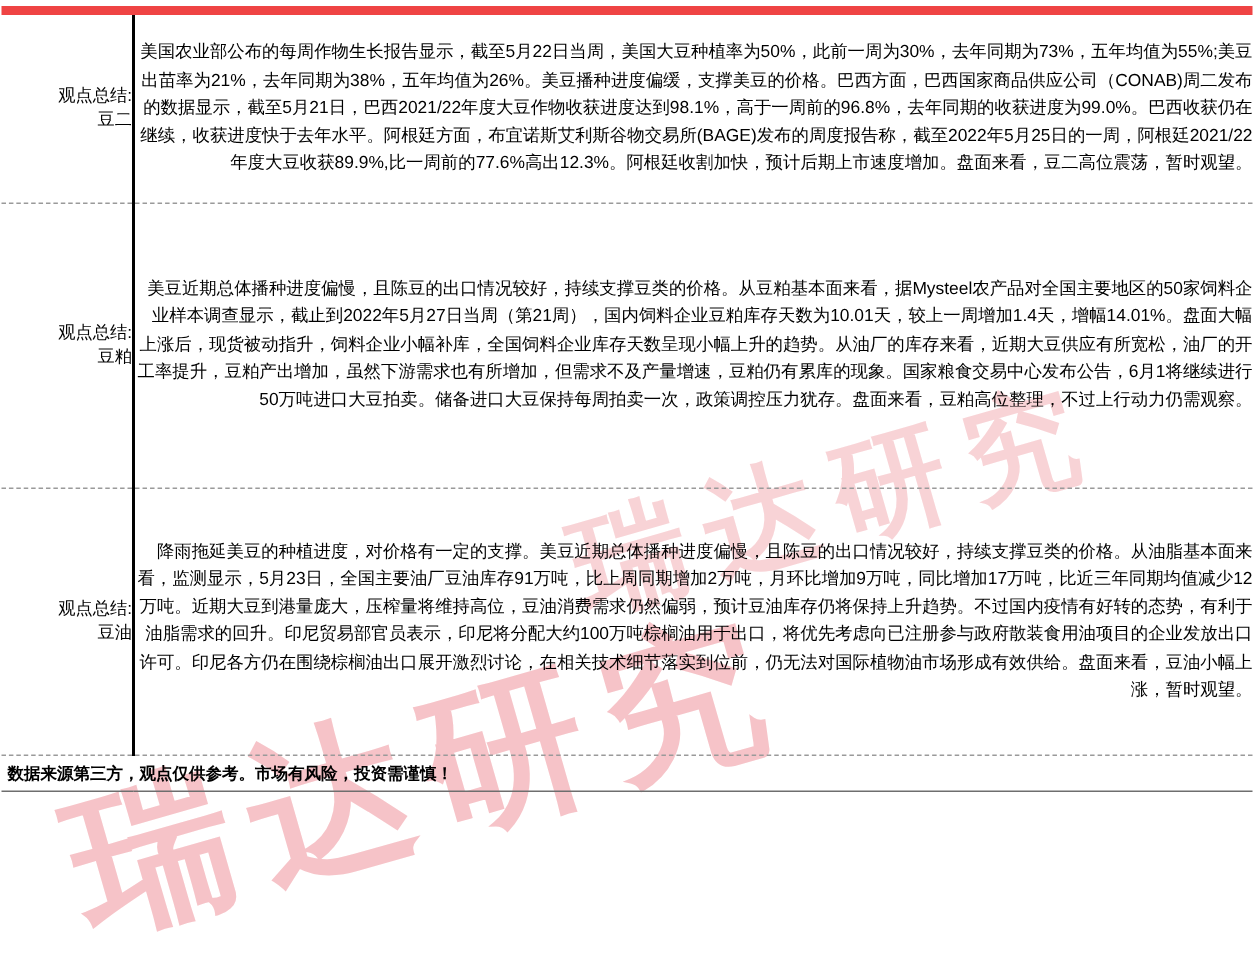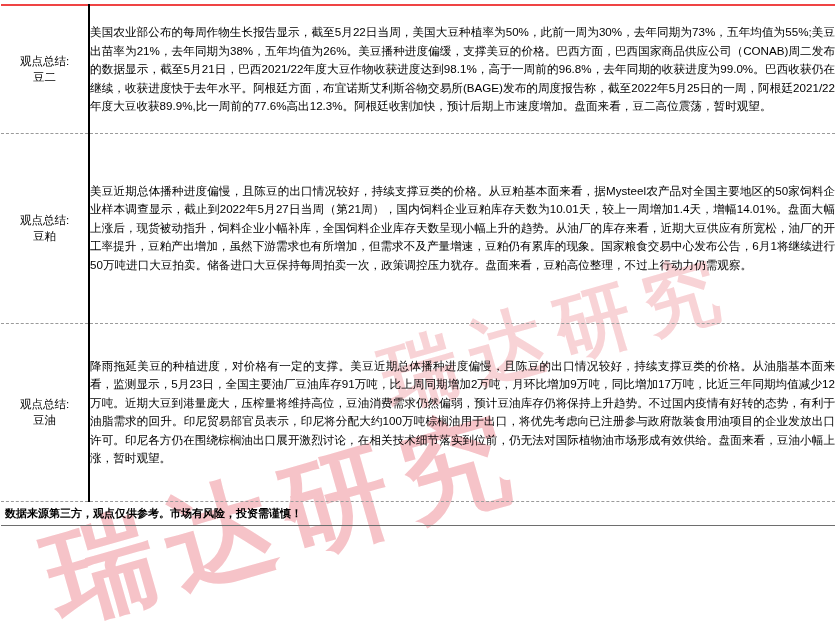--- a/index.html
+++ b/index.html
@@ -55,28 +55,29 @@
     position: relative;
     z-index: 10;
     border-collapse: collapse;
     width: 834px;
     margin: 4px 0 0 1px;
     table-layout: fixed;
   }
   table.report td {
     vertical-align: middle;
     padding: 0;
+    text-align: right;
   }
   
   tr.data-row > td {
     border-top: 1px dashed #9a9a9a;
     border-bottom: 1px dashed #9a9a9a;
   }
   tr.first-row > td {
-    border-top: 2px solid #ef4444;
+    border-top: 6px solid #ef4444;
   }
   td.label-cell {
     width: 88px;
     text-align: center;
     font-size: 11.5px;
     line-height: 16px;
     color: #000;
     border-right: 2px solid #000;
     padding: 4px 2px;
   }

